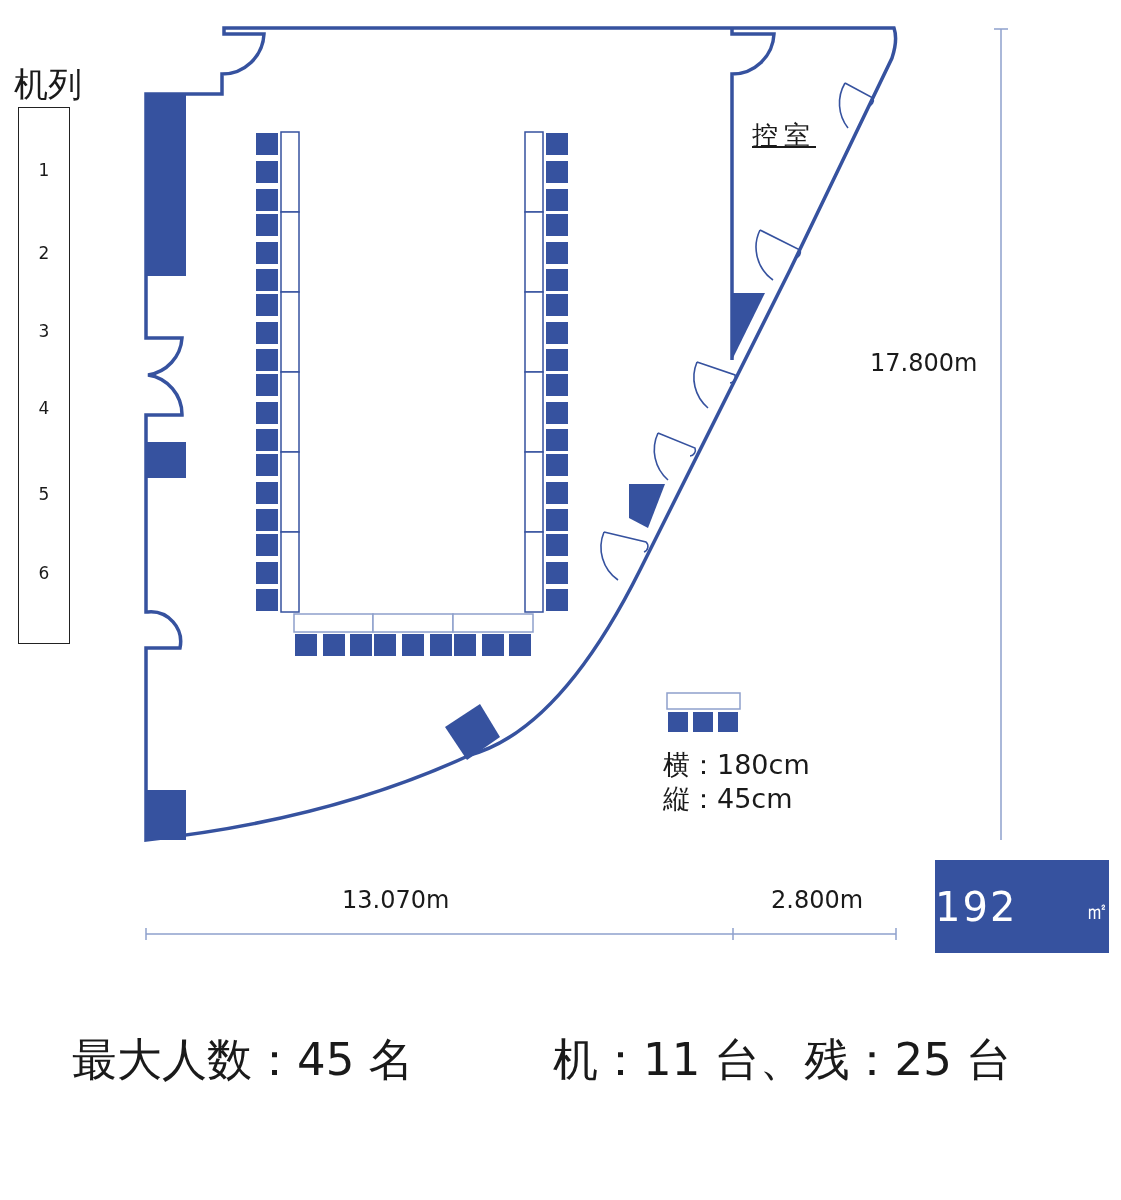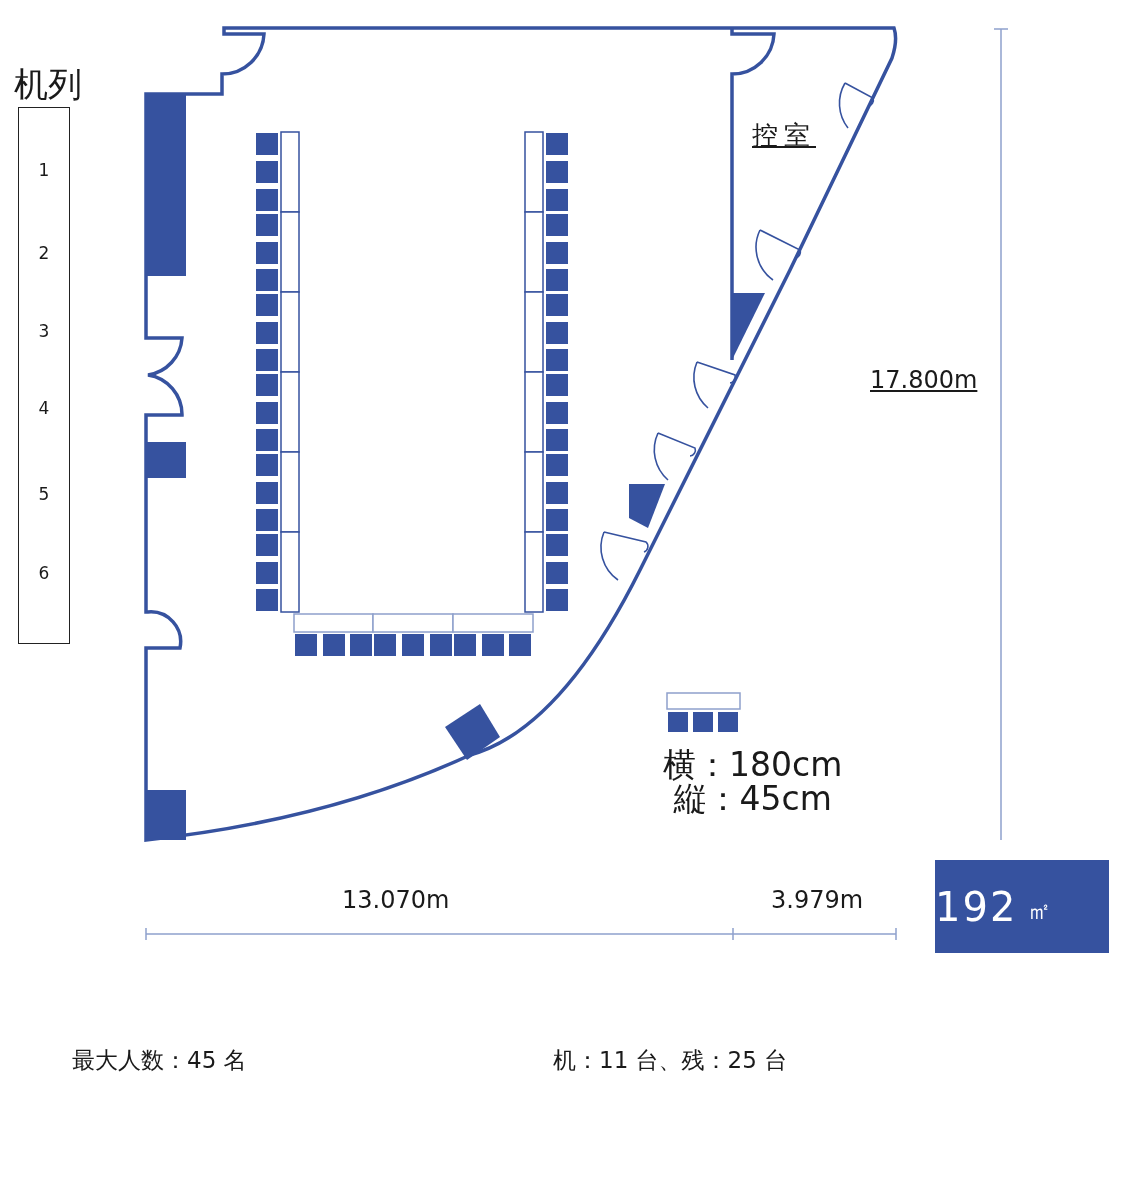--- a/index.html
+++ b/index.html
@@ -5,26 +5,26 @@
   html, body { margin: 0; padding: 0; background: #ffffff; }
   body { width: 1121px; height: 1200px; position: relative; overflow: hidden;
          font-family: "DejaVu Sans", "Liberation Sans", sans-serif; color: #1a1a1a; }
   svg.plan { position: absolute; left: 0; top: 0; }
   .legend-title { position: absolute; left: 14px; top: 62px; font-size: 34px; }
   .legend-box { position: absolute; left: 18px; top: 107px; width: 52px; height: 537px;
                 border: 1.5px solid #222; box-sizing: border-box; }
   .legend-num { position: absolute; left: 0; width: 100%; text-align: center; font-size: 17px; }
   .label { position: absolute; font-size: 24px; white-space: nowrap; }
   .ctrl-room { position: absolute; left: 752px; top: 118px; font-size: 26px; letter-spacing: 6px; text-decoration: underline; }
-  .table-spec { position: absolute; left: 663px; top: 748px; font-size: 33px; line-height: 34px; text-align: center; }
+  .table-spec { position: absolute; left: 663px; top: 748px; font-size: 27px; line-height: 34px; }
   .area-box { position: absolute; left: 935px; top: 860px; width: 174px; height: 93px;
-              background: #36529f; color: #fff; display: flex; align-items: center; justify-content: flex-start; }
+              background: #36529f; color: #fff; display: flex; align-items: center; justify-content: space-between; }
   .area-val { font-size: 40px; letter-spacing: 2px; }
   .area-unit { font-size: 24px; margin-left: 10px; margin-top: 8px; }
-  .summary { position: absolute; font-size: 23px; line-height: 54px; white-space: nowrap; }
+  .summary { position: absolute; font-size: 45px; line-height: 54px; white-space: nowrap; }
 </style>
 </head>
 <body>
 
 <div class="legend-title">机列</div>
 <div class="legend-box">
   <div class="legend-num" style="top:52px">1</div>
   <div class="legend-num" style="top:135px">2</div>
   <div class="legend-num" style="top:213px">3</div>
   <div class="legend-num" style="top:290px">4</div>
@@ -165,23 +165,23 @@
     <line x1="1001" y1="29" x2="1001" y2="840"></line>
     <line x1="994" y1="29" x2="1008" y2="29"></line>
     <line x1="146" y1="934" x2="896" y2="934"></line>
     <line x1="146" y1="928" x2="146" y2="940"></line>
     <line x1="733" y1="928" x2="733" y2="940"></line>
     <line x1="896" y1="928" x2="896" y2="940"></line>
   </g>
 </svg>
 
 <div class="ctrl-room">控室</div>
-<div class="label" style="left:870px; top:366px;text-decoration:underline;">17.800m</div>
+<div class="label" style="left:870px; top:349px;">17.800m</div>
 <div class="label" style="left:342px; top:886px;">13.070m</div>
-<div class="label" style="left:771px; top:886px;">3.979m</div>
+<div class="label" style="left:771px; top:886px;">2.800m</div>
 
 <div class="table-spec">
   <div>横：180cm</div>
   <div>縦：45cm</div>
 </div>
 
 <div class="area-box">
   <span class="area-val">192</span>
   <span class="area-unit">㎡</span>
 </div>

